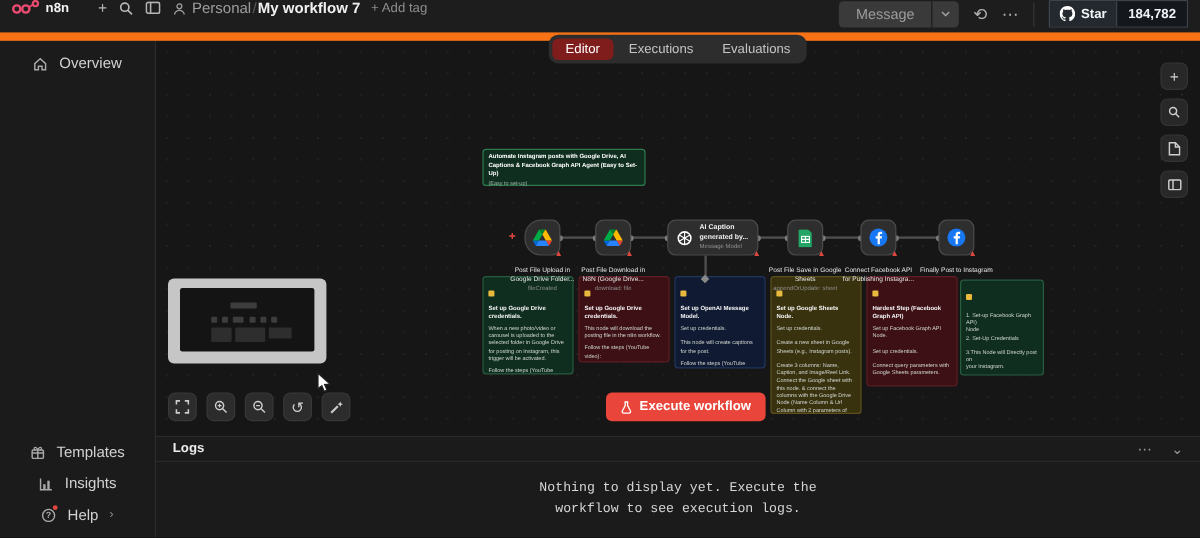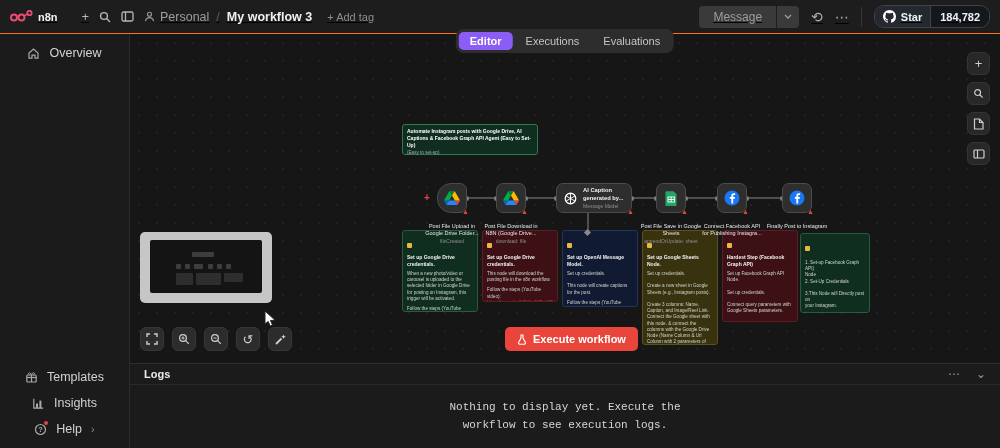--- a/index.html
+++ b/index.html
@@ -1,37 +1,37 @@
 <!DOCTYPE html>
 <html><head>
 <meta charset="utf-8">
 <style>
   * { margin:0; padding:0; box-sizing:border-box; }
   html,body { width:1000px; height:448px; background:#111; overflow:hidden;
     font-family:"Liberation Sans", sans-serif; }
   .app { width:1000px; height:448px; display:flex; flex-direction:column; background:#161616; position:relative; }
 
   
-  .topbar { height:34px; background:#1d1d1d; border-bottom:1px solid #f97316; display:flex; align-items:center; flex:0 0 34px; z-index:10;text-decoration:underline; }
+  .topbar { height:34px; background:#1d1d1d; border-bottom:7px solid #f97316; display:flex; align-items:flex-start; flex:0 0 34px; z-index:10; }
   .tb-left { width:130px; display:flex; align-items:center; gap:10px; padding:0 10px; flex:0 0 130px; }
   .logo { display:flex; align-items:center; gap:4px; }
   .logo-text { color:#f2f2f2; font-size:11px; font-weight:bold; }
   .tb-icon { color:#b5b5b5; font-size:13px; line-height:1; display:flex; align-items:center; cursor:pointer; }
-  .crumbs { display:flex; align-items:center; gap:7px; padding-left:14px; font-size:12.5px; }
+  .crumbs { display:flex; align-items:center; gap:1px; padding-left:14px; font-size:12.5px; }
   .crumb-proj { color:#9d9d9d; display:flex; align-items:center; gap:5px; }
   .crumb-sep { color:#5c5c5c; }
   .crumb-wf { color:#f0f0f0; font-weight:600; }
   .add-tag { color:#8d8d8d; font-size:11px; margin-left:8px; }
   .tb-right { margin-left:auto; display:flex; align-items:center; gap:12px; padding-right:10px; }
   .publish { display:flex; }
   .publish-main { background:#3a3a3a; color:#9d9d9d; font-size:12px; padding:4px 14px; border-radius:4px 0 0 4px; }
   .publish-chev { background:#3a3a3a; color:#9d9d9d; font-size:9px; padding:4px 7px; border-radius:0 4px 4px 0; margin-left:1px; display:flex; align-items:center; }
   .hist, .dots { color:#b0b0b0; font-size:14px; }
   .tb-divider { width:1px; height:20px; background:#363636; }
-  .gh { display:flex; align-items:stretch; border:1px solid #3d444d; border-radius:10px; overflow:hidden; height:23px; }
+  .gh { display:flex; align-items:stretch; border:1px solid #3d444d; border-radius:1px; overflow:hidden; height:23px; }
   .gh-star { display:flex; align-items:center; gap:5px; background:#24292f; color:#f0f3f6; font-size:11px; font-weight:600; padding:0 8px; }
   .gh-count { display:flex; align-items:center; background:#14181d; color:#f0f3f6; font-size:11px; font-weight:600; padding:0 9px; border-left:1px solid #3d444d; }
 
   
   .main { flex:1; display:flex; min-height:0; }
   .sidebar { width:130px; flex:0 0 130px; background:#1b1b1b; border-right:1px solid #2c2c2c; display:flex; flex-direction:column; padding:6px 0;align-items:center; }
   .side-item { display:flex; align-items:center; gap:9px; padding:6px 12px; color:#d2d2d2; font-size:12.5px; cursor:pointer; position:relative; }
   .side-item svg { flex:0 0 auto; }
   .beta { background:#5c4ec9; color:#fff; font-size:8px; font-weight:600; padding:1px 6px; border-radius:8px; }
   .side-spacer { flex:1; }
@@ -39,21 +39,21 @@
   .red-dot { position:absolute; left:22px; top:5px; width:4px; height:4px; border-radius:50%; background:#e0483f; }
 
   .right-col { flex:1; display:flex; flex-direction:column; min-width:0; }
 
   
   .workspace { position:relative; height:329px; flex:0 0 329px; background:#161616;
     background-image:radial-gradient(circle, #222 1px, transparent 1px); background-size:18px 18px; overflow:visible; }
 
   .tabsbar { position:absolute; left:50%; transform:translateX(-50%); top:-5px; background:#2d2d2d; border-radius:8px; padding:3px; display:flex; gap:2px; z-index:30; }
   .tab { font-size:11px; color:#c4c4c4; padding:3px 11px; border-radius:5px; cursor:pointer; white-space:nowrap; }
-  .tab.active { background:#8b5cf6; color:#fff; font-weight:700; }
+  .tab.active { background:#7f1d1d; color:#fff; font-weight:400; }
 
   .canvas-btns { position:absolute; right:10px; top:18px; display:flex; flex-direction:column; gap:7px; z-index:25; }
   .cbtn { width:23px; height:23px; background:#282828; border:1px solid #343434; border-radius:6px; color:#cfcfcf; display:flex; align-items:center; justify-content:center; font-size:13px; cursor:pointer; }
 
   
   .node { position:absolute; width:30px; height:30px; background:#2e2e2e; border:1px solid #4b4b4b; border-radius:7px; display:flex; align-items:center; justify-content:center; z-index:6; }
   .node.trigger { border-radius:14px 7px 7px 14px; }
   .node.wide { width:76px; justify-content:flex-start; padding-left:6px; gap:5px; }
   .warn { position:absolute; right:-3px; bottom:-3px; color:#e0483f; font-size:7px; line-height:1; }
   .node-label { position:absolute; width:84px; text-align:center; font-size:5.5px; color:#e6e6e6; line-height:1.3; white-space:pre-line; z-index:6; }
@@ -140,21 +140,21 @@
     </div>
     <div class="crumbs">
       <span class="crumb-proj">
         <svg width="11" height="11" viewBox="0 0 12 12">
             <circle cx="6" cy="3.6" r="2.2" fill="none" stroke="#9d9d9d" stroke-width="1.2"></circle>
             <path d="M1.5 11c.6-2.6 2.3-3.8 4.5-3.8S9.9 8.4 10.5 11" fill="none" stroke="#9d9d9d" stroke-width="1.2"></path>
           </svg>
         <span>Personal</span>
       </span>
       <span class="crumb-sep">/</span>
-      <span class="crumb-wf">My workflow 3</span>
+      <span class="crumb-wf">My workflow 7</span>
       <span class="add-tag">+ Add tag</span>
     </div>
     <div class="tb-right">
       <div class="publish">
         <span class="publish-main">Message</span>
         <span class="publish-chev">
           <svg width="8" height="5" viewBox="0 0 8 5">
               <path d="M1 1l3 3 3-3" fill="none" stroke="#9d9d9d" stroke-width="1.3"></path>
             </svg>
         </span>

